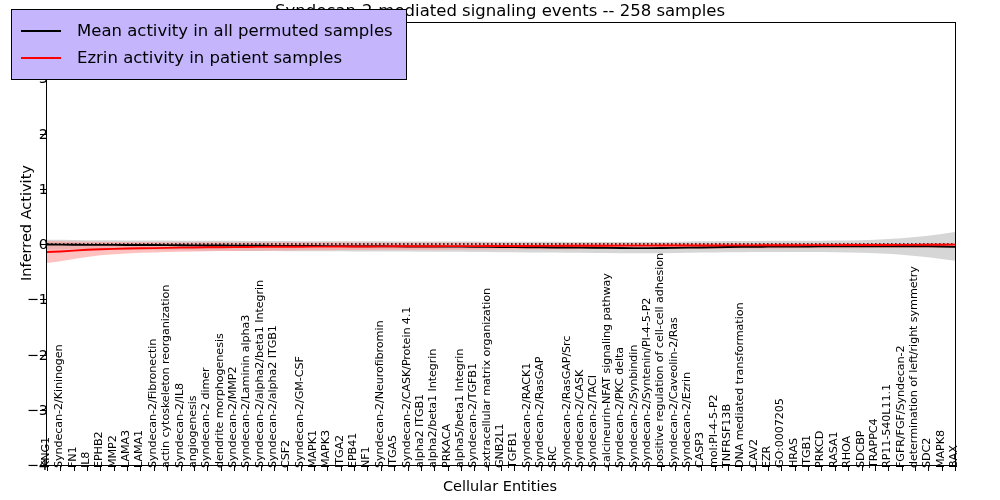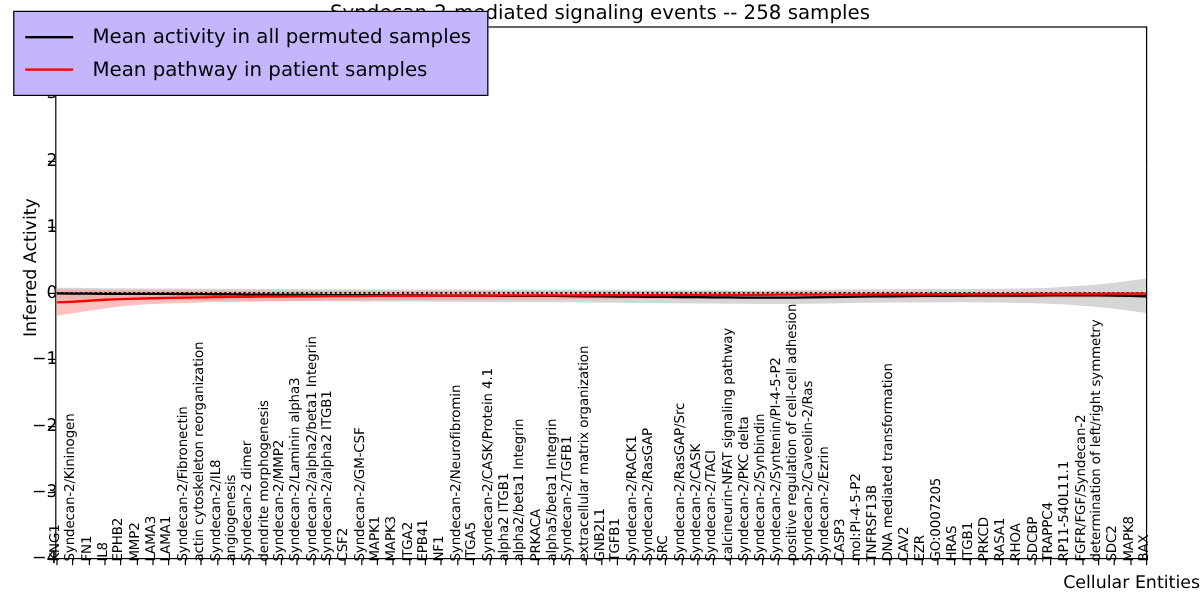--- a/index.html
+++ b/index.html
@@ -80,21 +80,21 @@
   .ytick-mark.right {
     left: auto;
     right: 44px;
   }
   
   #xlabel {
     position: absolute;
     left: 0;
     top: 478px;
     width: 1000px;
-    text-align: right;
+    text-align: center;
     font-size: 14.5px;
     white-space: nowrap;
   }
   #xticks {
     position: absolute;
     left: 46px;
     top: 466px;
     width: 910px;
     height: 34px;
   }
@@ -335,17 +335,17 @@
     </div>
   <div id="xlabel">Cellular Entities</div>
 
   <div id="legend">
     <div class="legend-row">
       <span class="legend-swatch black"></span>
       <span class="legend-text">Mean activity in all permuted samples</span>
     </div>
     <div class="legend-row">
       <span class="legend-swatch red"></span>
-      <span class="legend-text">Mean pathway in patient samples</span>
+      <span class="legend-text">Ezrin activity in patient samples</span>
     </div>
   </div>
 
 </div>
 
 </body></html>

